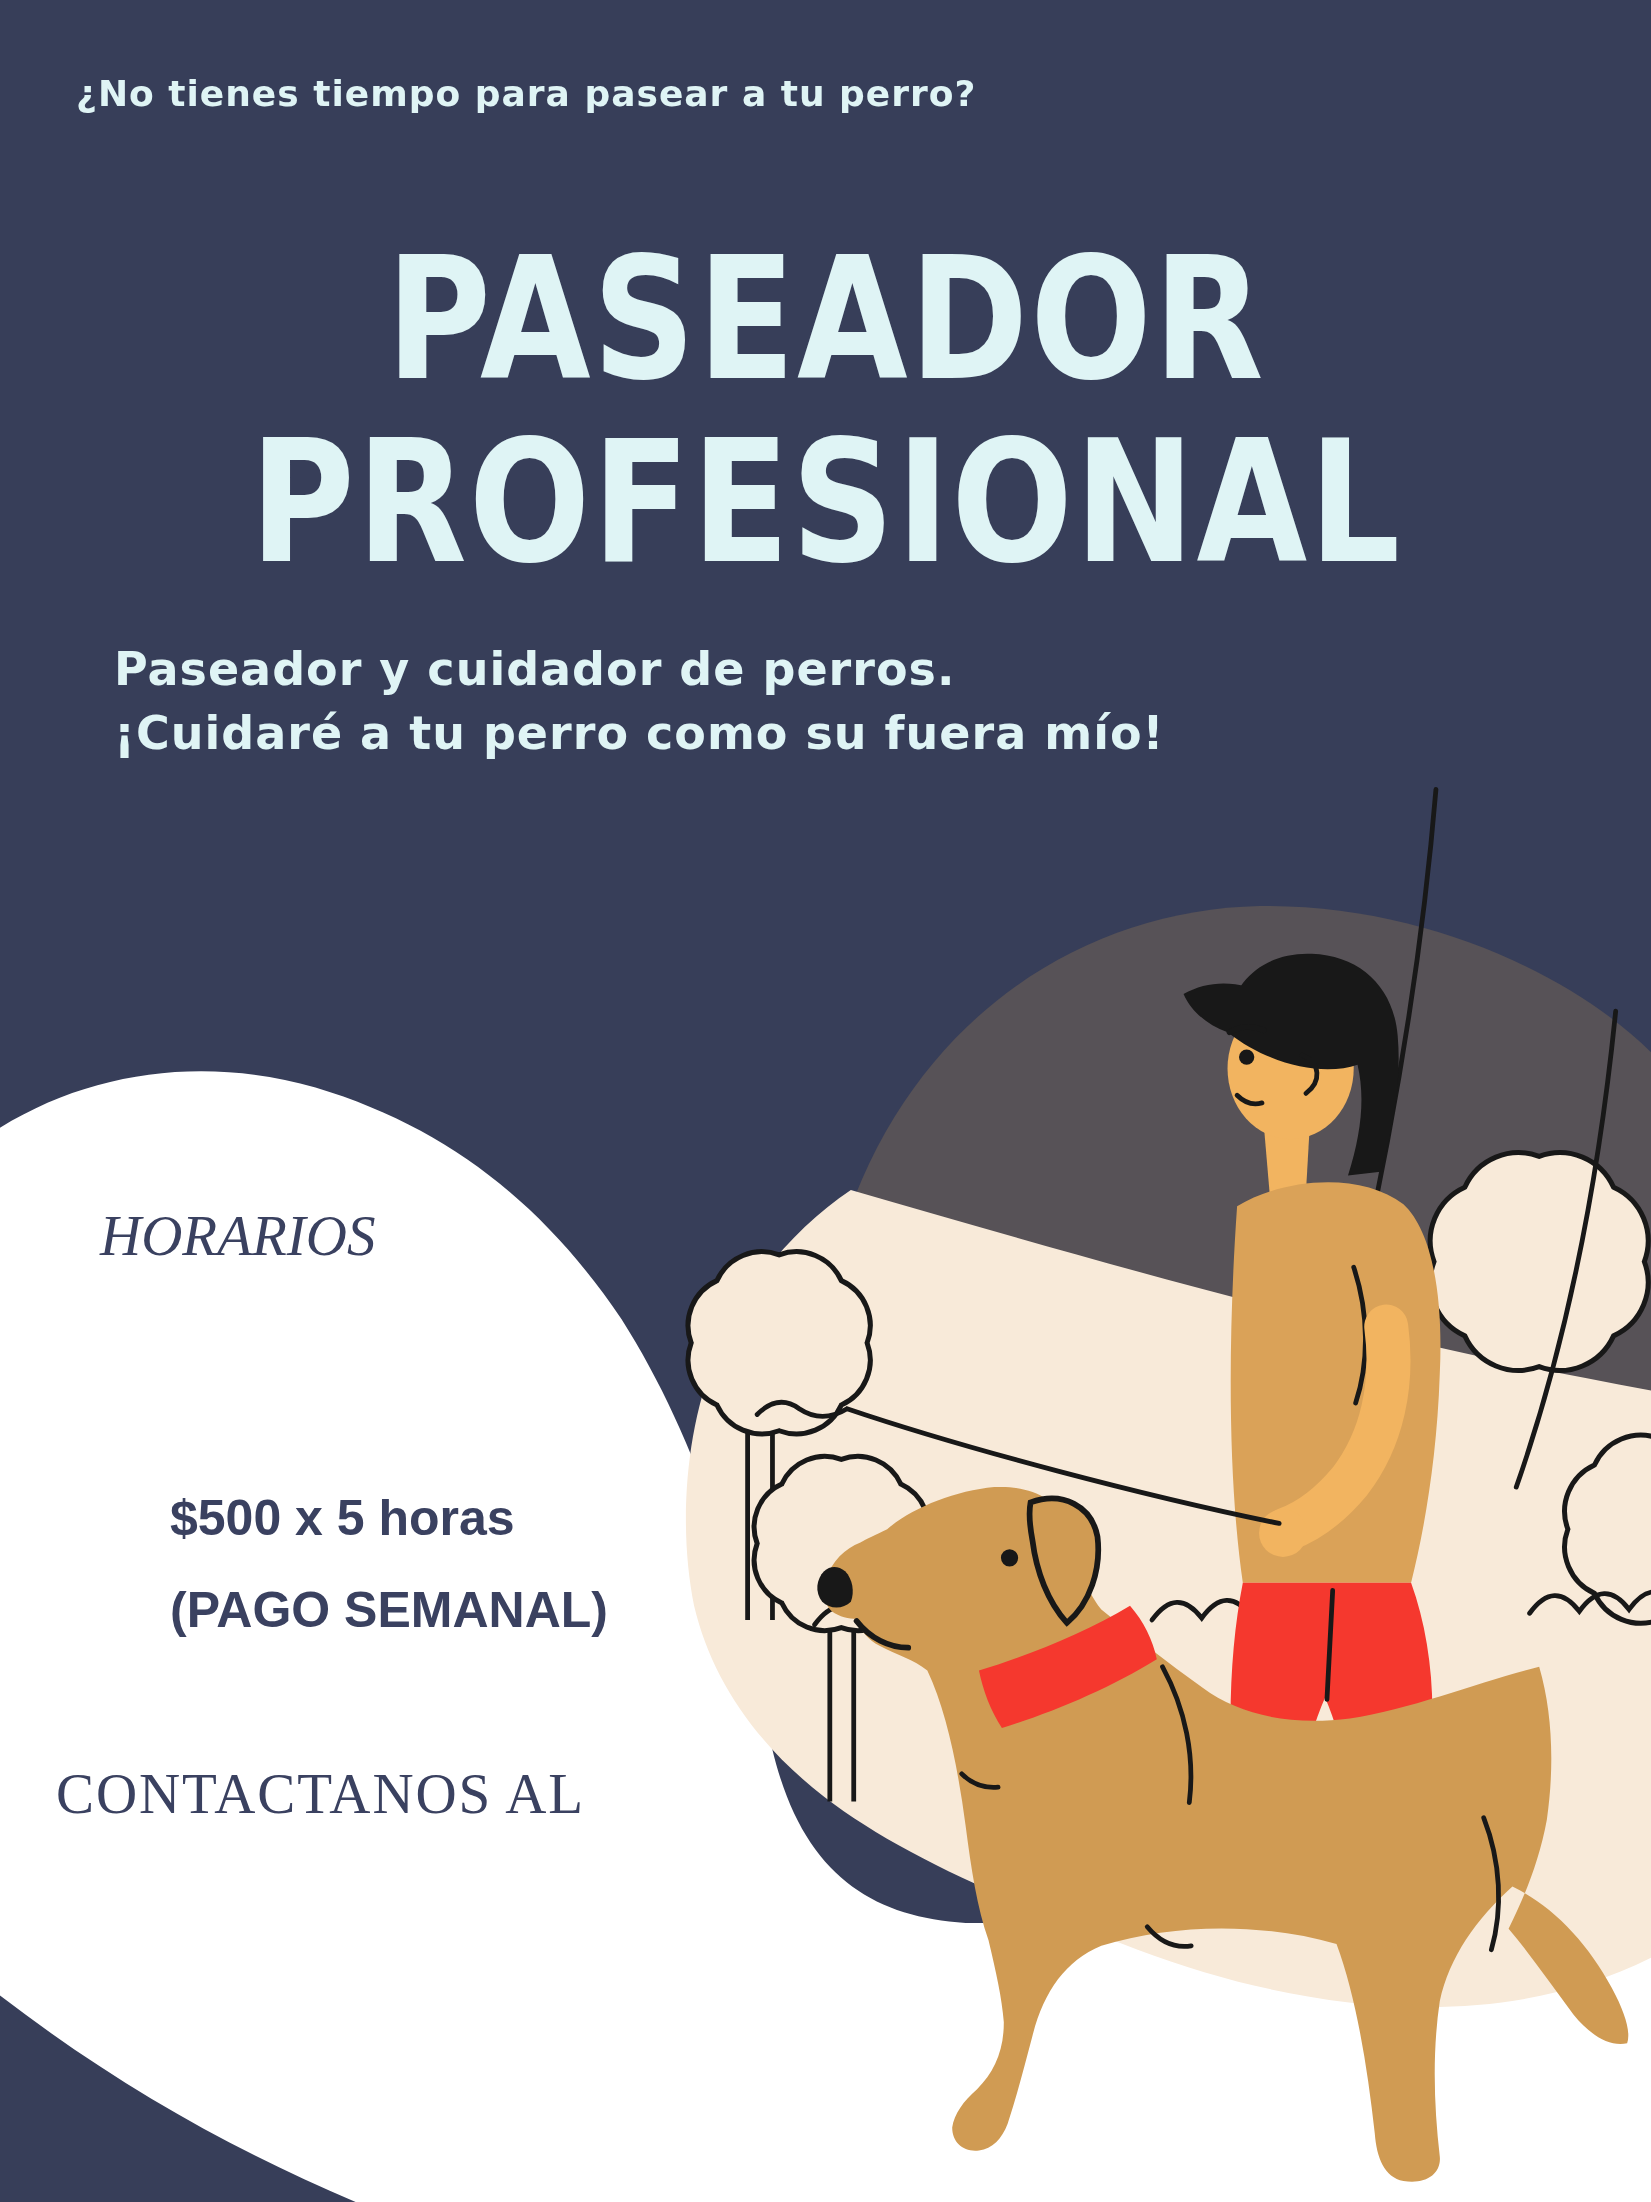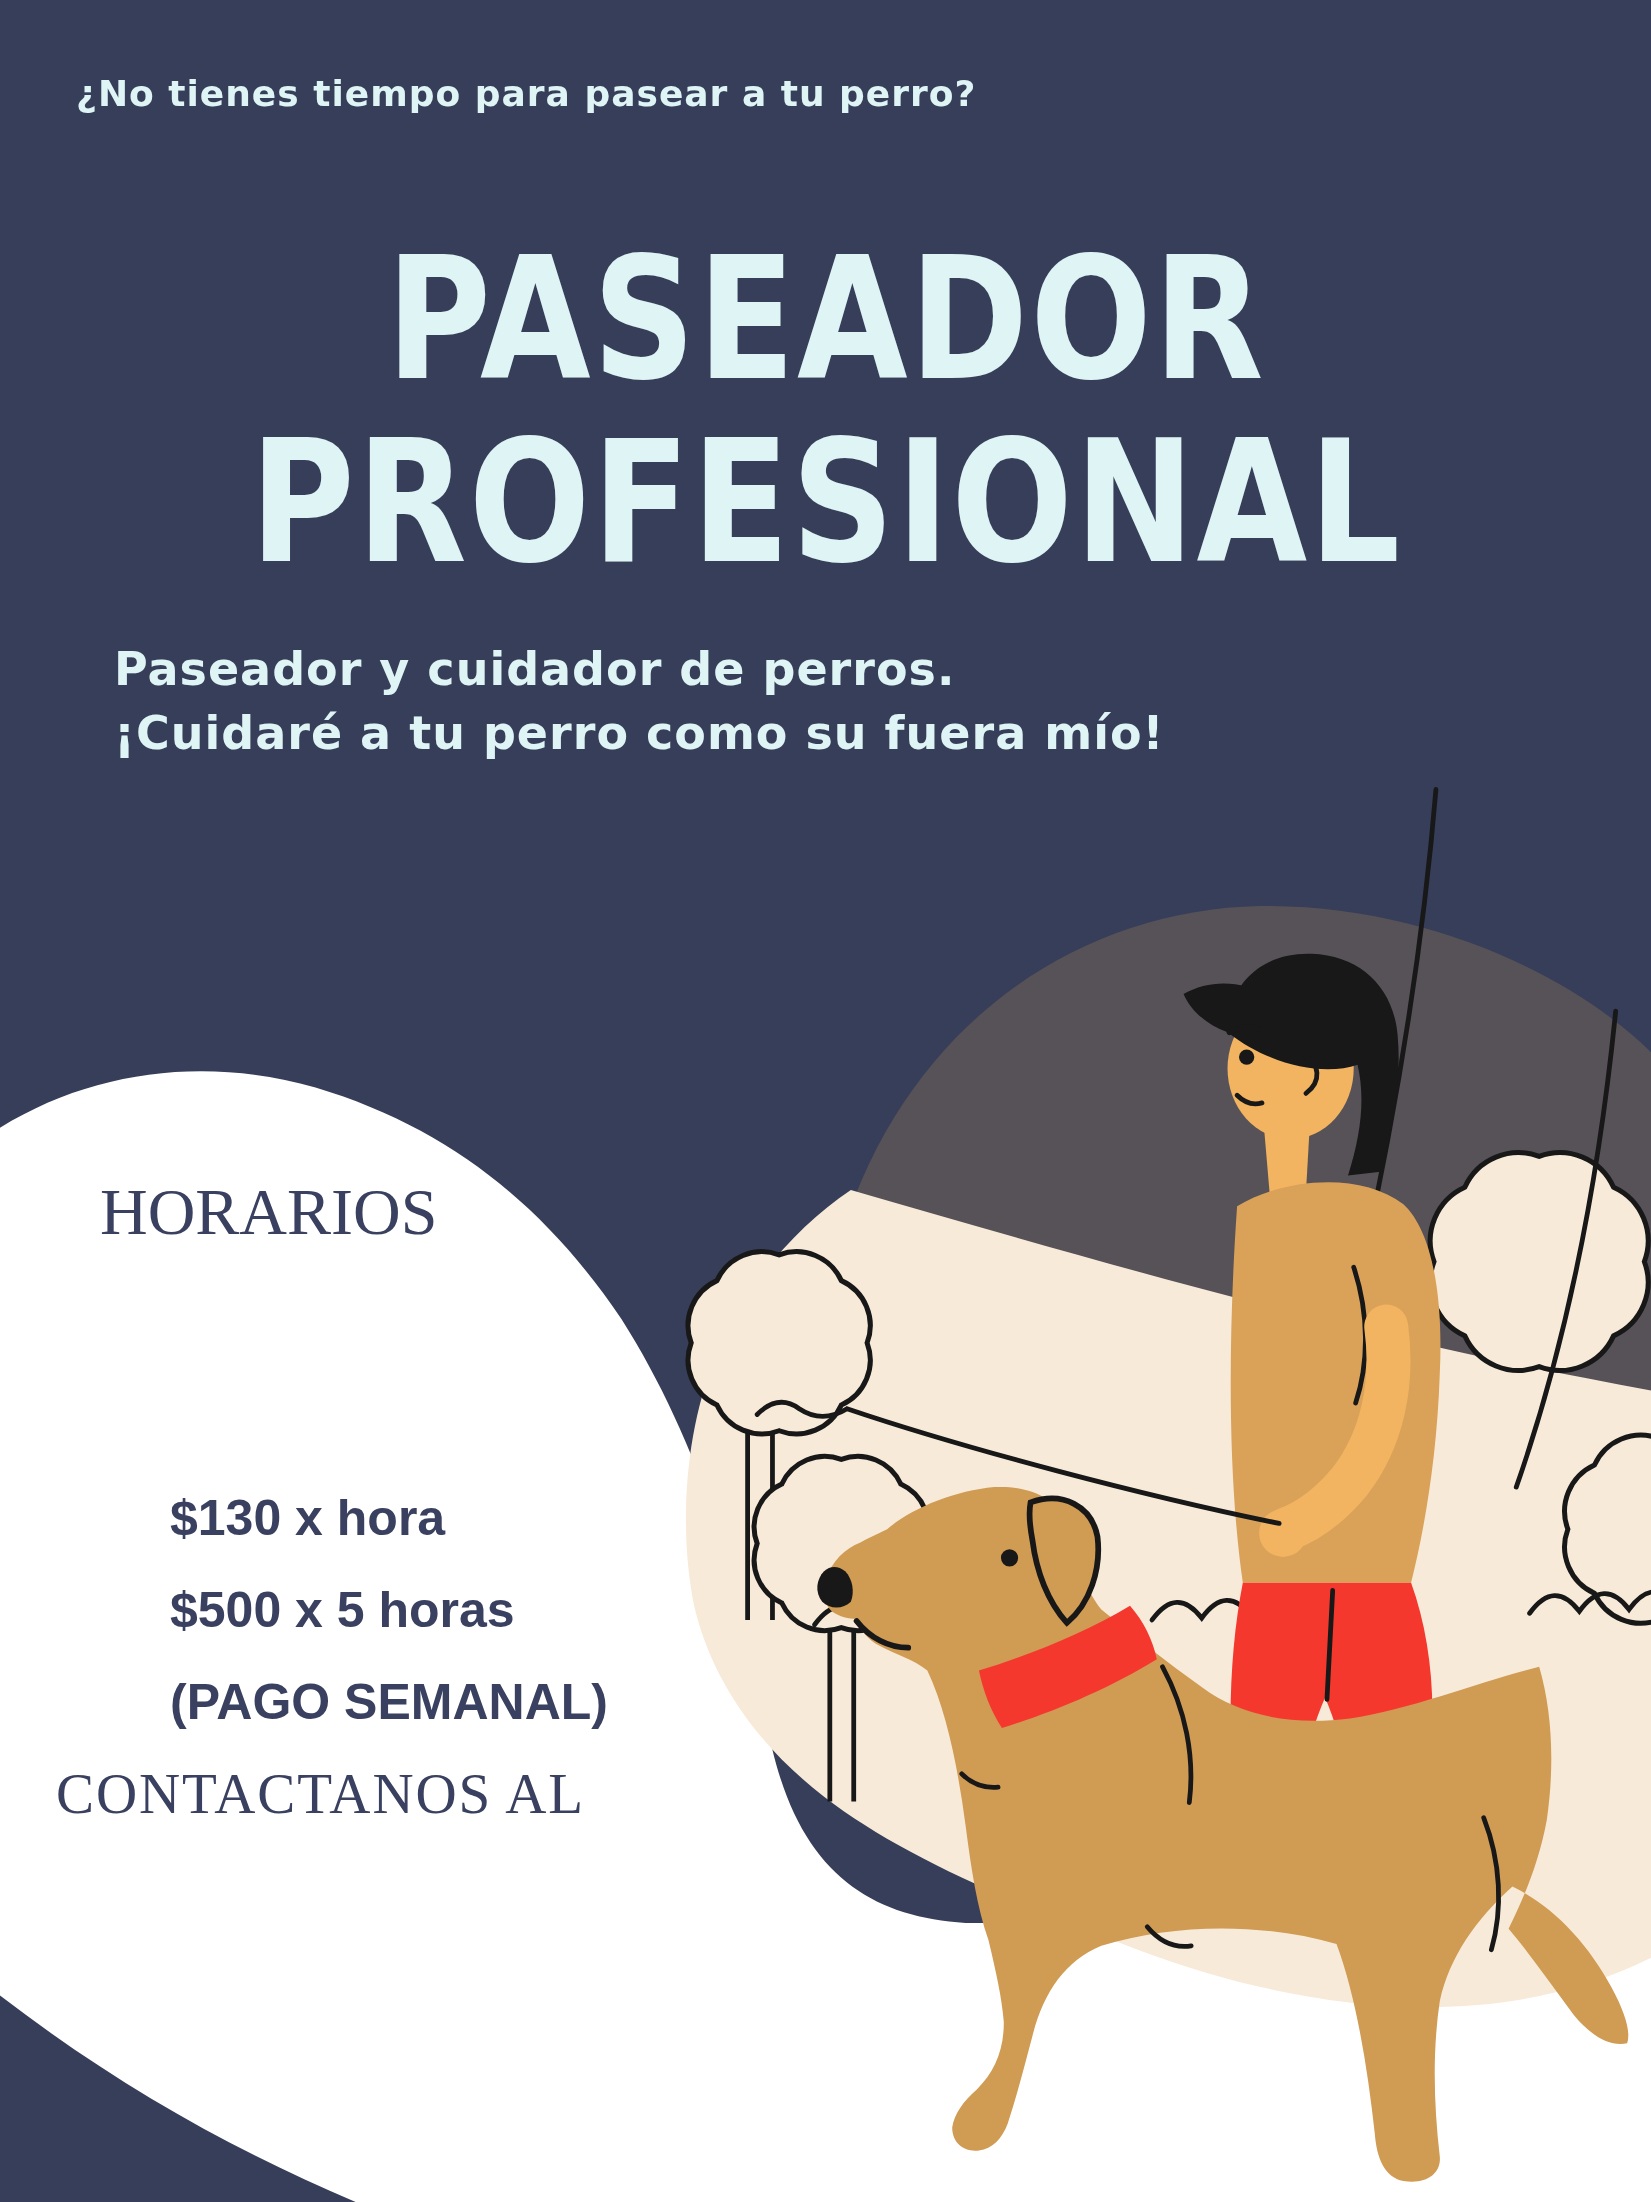--- a/index.html
+++ b/index.html
@@ -45,25 +45,26 @@
   }
   .subtitle{
     left:100px;top:637px;
     font-size:46px;font-weight:700;
     line-height:64px;
     color:var(--text_mint);
     letter-spacing:1px;
     margin-left:14px;
   }
   .schedule{
-    left:100px;top:1163px;
+    left:100px;top:1187px;
     font-family:"Liberation Serif", serif;
-    font-size:66px;font-weight:400;
+    font-size:57px;font-weight:400;
     line-height:97px;
     color:var(--text_navy);
+    font-style:italic;
   }
   .pricing{
     left:170px;top:1472px;
     font-size:50px;font-weight:700;
     line-height:92px;
     color:var(--text_navy);
     font-family:"Liberation Sans", sans-serif;
   }
   .contact-heading{
     left:56px;top:1761px;
@@ -204,21 +205,20 @@
   <div class="txt subtitle">
     <div>Paseador y cuidador de perros.</div>
     <div>¡Cuidaré a tu perro como su fuera mío!</div>
   </div>
 
   <div class="txt schedule">
     <div>HORARIOS</div>
   </div>
 
   <div class="txt pricing">
-    <div>$130 x hora</div>
     <div>$500 x 5 horas</div>
     <div>(PAGO SEMANAL)</div>
   </div>
 
   <div class="txt contact-heading">CONTACTANOS AL</div>
 
 
 </div>
 
 

